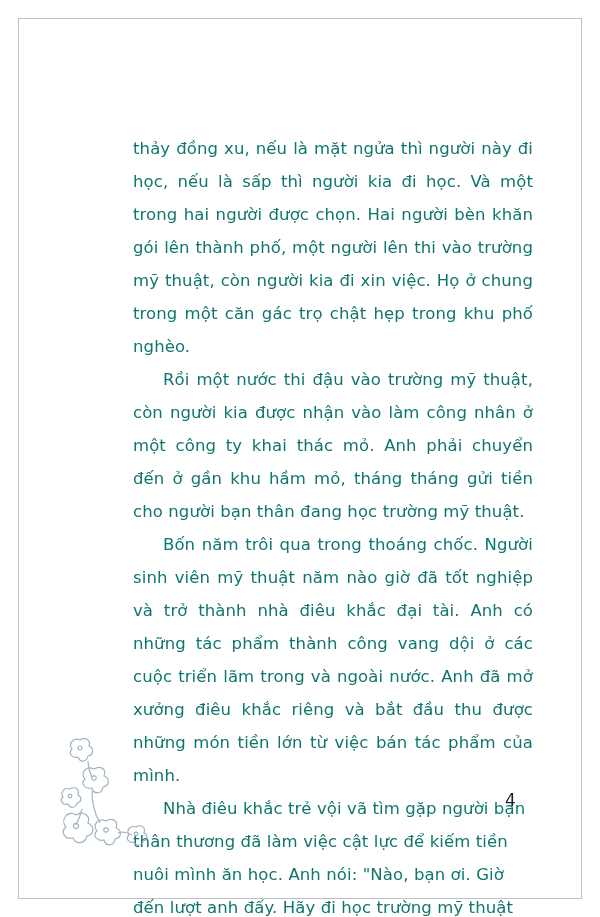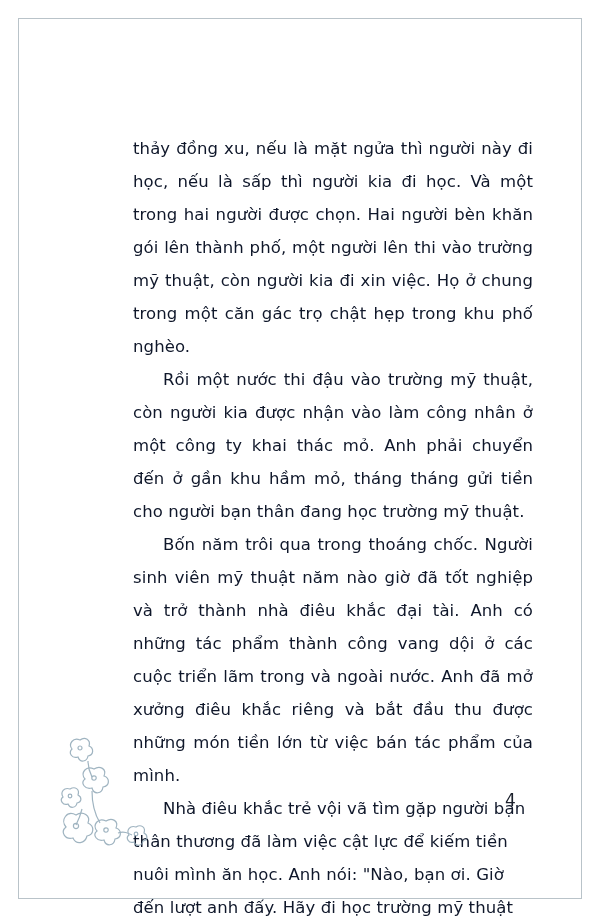--- a/index.html
+++ b/index.html
@@ -34,21 +34,21 @@
     position: absolute;
     left: 133px;
     top: 132px;
     width: 400px;
   }
   #text-block p {
     margin: 0;
     font-family: "DejaVu Sans", sans-serif;
     font-size: 16.5px;
     line-height: 33px;
-    color: #0f172a;
+    color: #0f766e;
     text-align: justify;
     text-justify: inter-word;
     letter-spacing: 0.1px;
   }
   #text-block p.indent {
     text-indent: 30px;
   }
   #text-block p.last {
     text-align: left;
   }

